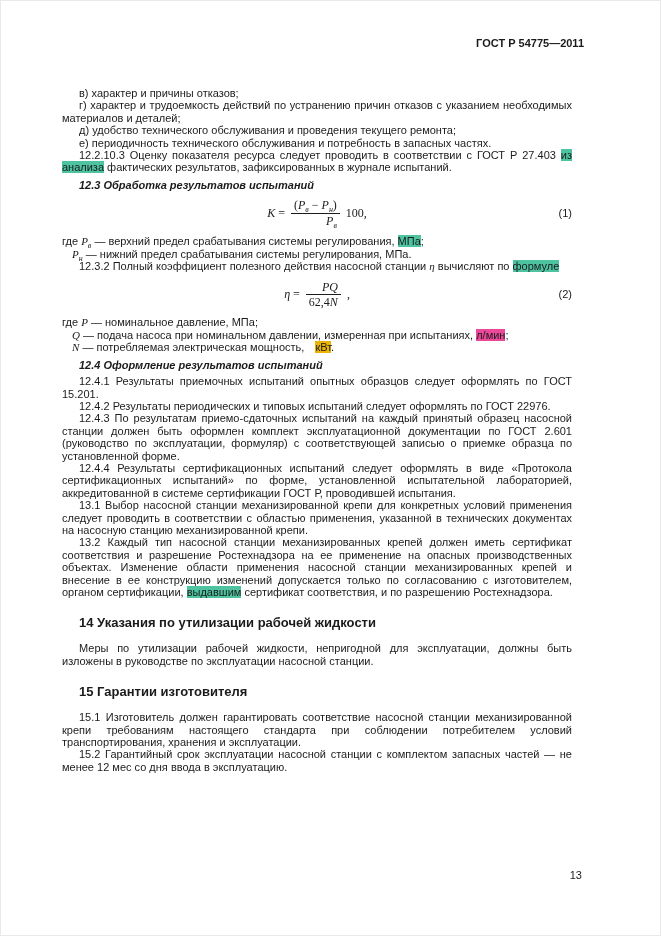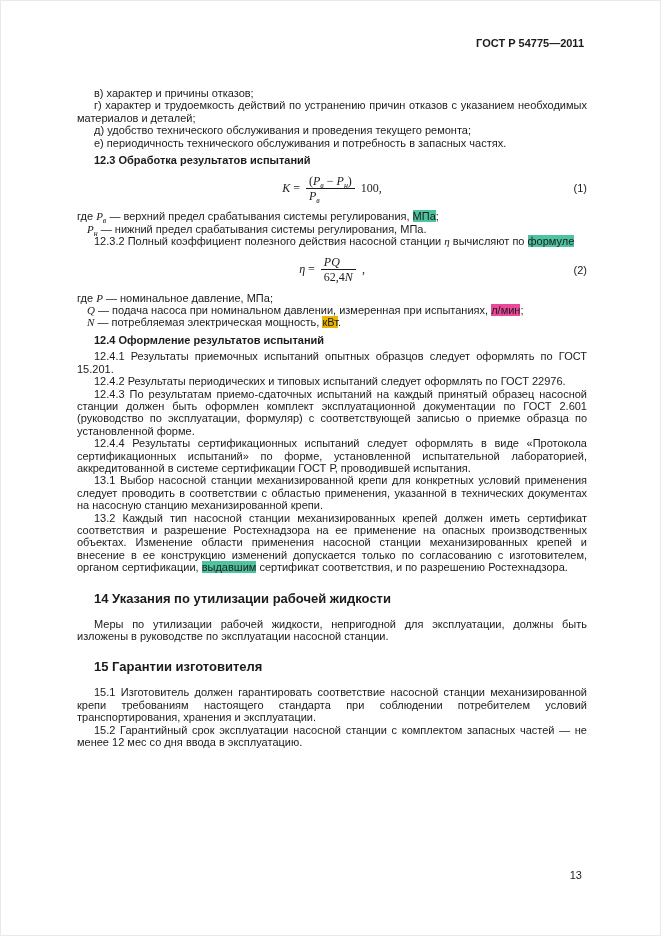--- a/index.html
+++ b/index.html
@@ -4,50 +4,51 @@
 <style>
   html,body{margin:0;padding:0;background:#ffffff;}
   body{width:661px;height:936px;}
   .page{
     position:relative;width:661px;height:936px;background:#ffffff;
     box-sizing:border-box;border:1px solid #e9e9e9;
     font-family:"Liberation Sans",sans-serif;font-size:11px;line-height:12.4px;color:#1b1b1b;
     overflow:hidden;
   }
   .doc-header{position:absolute;top:36px;right:76px;font-weight:700;font-size:11px;margin-left:28px;}
-  .content{position:absolute;top:86px;left:76px;width:510px;}
+  .content{position:absolute;top:86px;left:61px;width:510px;}
   .para{margin:0;text-align:justify;text-indent:17px;}
   .where{margin:0;text-align:justify;}
   .where.cont{text-indent:10px;}
-  .h-sub{margin:5px 0 4px;font-weight:700;text-indent:17px;font-size:11px;}
+  .h-sub{margin:5px 0 4px;font-weight:700;text-indent:17px;font-size:11px;font-style:italic;}
   .h-chap{margin:18px 0 12px;font-weight:700;text-indent:17px;font-size:13px;line-height:14px;}
   .formula-row{position:relative;display:flex;align-items:center;justify-content:center;margin:6px 0;min-height:32px;}
   .formula{font-family:"Liberation Serif",serif;font-size:12px;display:flex;align-items:center;}
   .f-lhs{margin-right:3px;}
   .f-suffix{margin-left:3px;}
-  .frac{display:inline-flex;flex-direction:column;text-align:left;margin:0 3px;}
+  .frac{display:inline-flex;flex-direction:column;text-align:right;margin:0 3px;}
   .frac .num{display:block;padding:0 3px 1px;border-bottom:1px solid #1b1b1b;}
   .frac .den{display:block;padding:1px 3px 0;}
   .eq-num{position:absolute;right:0;top:50%;transform:translateY(-50%);font-family:"Liberation Sans",sans-serif;font-size:11px;}
   .it{font-style:italic;font-family:"Liberation Serif",serif;}
   sub{font-size:8px;line-height:0;}
   .hl{background:#4ec3a0;}
   .page-number{position:absolute;right:78px;top:868px;font-size:11px;}
 </style>
 </head>
 <body>
 
 <div class="page">
   <div class="doc-header">ГОСТ Р 54775—2011</div>
 
   <div class="content">
     <p class="para"><span>в) характер и причины отказов;</span></p>
     <p class="para"><span>г) характер и трудоемкость действий по устранению причин отказов с указанием необходимых материалов и деталей;</span></p>
     <p class="para"><span>д) удобство технического обслуживания и проведения текущего ремонта;</span></p>
     <p class="para"><span>е) периодичность технического обслуживания и потребность в запасных частях.</span></p>
+    <p class="para"><span>12.2.10.3 Оценку показателя ресурса следует проводить в соответствии с ГОСТ Р 27.403 </span><span class="hl" style="background-color: rgb(78, 195, 160);">из анализа</span><span> фактических результатов, зафиксированных в журнале испытаний.</span></p>
 
     <p class="h-sub">12.3 Обработка результатов испытаний</p>
 
     <div class="formula-row">
       <div class="formula">
         <span class="f-lhs"><span class="it">K</span><span> =</span></span>
         <span class="frac">
           <span class="num"><span>(</span><span class="it">P</span><sub class="it">в</sub><span> − </span><span class="it">P</span><sub class="it">н</sub><span>)</span></span>
           <span class="den"><span class="it">P</span><sub class="it">в</sub></span>
         </span>
@@ -67,21 +68,21 @@
           <span class="num"><span class="it">PQ</span></span>
           <span class="den"><span>62,4</span><span class="it">N</span></span>
         </span>
         <span class="f-suffix"><span>,</span></span>
       </div>
       <span class="eq-num">(2)</span>
     </div>
 
     <p class="where"><span>где </span><span class="it">P</span><span> — номинальное давление, МПа;</span></p>
     <p class="where cont"><span class="it">Q</span><span> — подача насоса при номинальном давлении, измеренная при испытаниях, </span><span class="hl" style="background-color: #ec4899;">л/мин</span><span>;</span></p>
-    <p class="where cont"><span class="it">N</span><span> — потребляемая электрическая мощность, </span><span class="hl" style="background-color: #eab308;">кВт</span><span>.</span></p>
+    <p class="where cont"><span class="it">N</span><span> — потребляемая электрическая мощность, </span><span class="hl" style="background-color: #eab308; margin-left: 8px;">кВт</span><span>.</span></p>
 
     <p class="h-sub">12.4 Оформление результатов испытаний</p>
     <p class="para"><span>12.4.1 Результаты приемочных испытаний опытных образцов следует оформлять по ГОСТ 15.201.</span></p>
     <p class="para"><span>12.4.2 Результаты периодических и типовых испытаний следует оформлять по ГОСТ 22976.</span></p>
     <p class="para"><span>12.4.3 По результатам приемо-сдаточных испытаний на каждый принятый образец насосной станции должен быть оформлен комплект эксплуатационной документации по ГОСТ 2.601 (руководство по эксплуатации, формуляр) с соответствующей записью о приемке образца по установленной форме.</span></p>
     <p class="para"><span>12.4.4 Результаты сертификационных испытаний следует оформлять в виде «Протокола сертификационных испытаний» по форме, установленной испытательной лабораторией, аккредитованной в системе сертификации ГОСТ Р, проводившей испытания.</span></p>
 
     <p class="para"><span>13.1 Выбор насосной станции механизированной крепи для конкретных условий применения следует проводить в соответствии с областью применения, указанной в технических документах на насосную станцию механизированной крепи.</span></p>
     <p class="para"><span>13.2 Каждый тип насосной станции механизированных крепей должен иметь сертификат соответствия и разрешение Ростехнадзора на ее применение на опасных производственных объектах. Изменение области применения насосной станции механизированных крепей и внесение в ее конструкцию изменений допускается только по согласованию с изготовителем, органом сертификации, </span><span class="hl" style="background-color: rgb(78, 195, 160);">выдавшим</span><span> сертификат соответствия, и по разрешению Ростехнадзора.</span></p>
 

